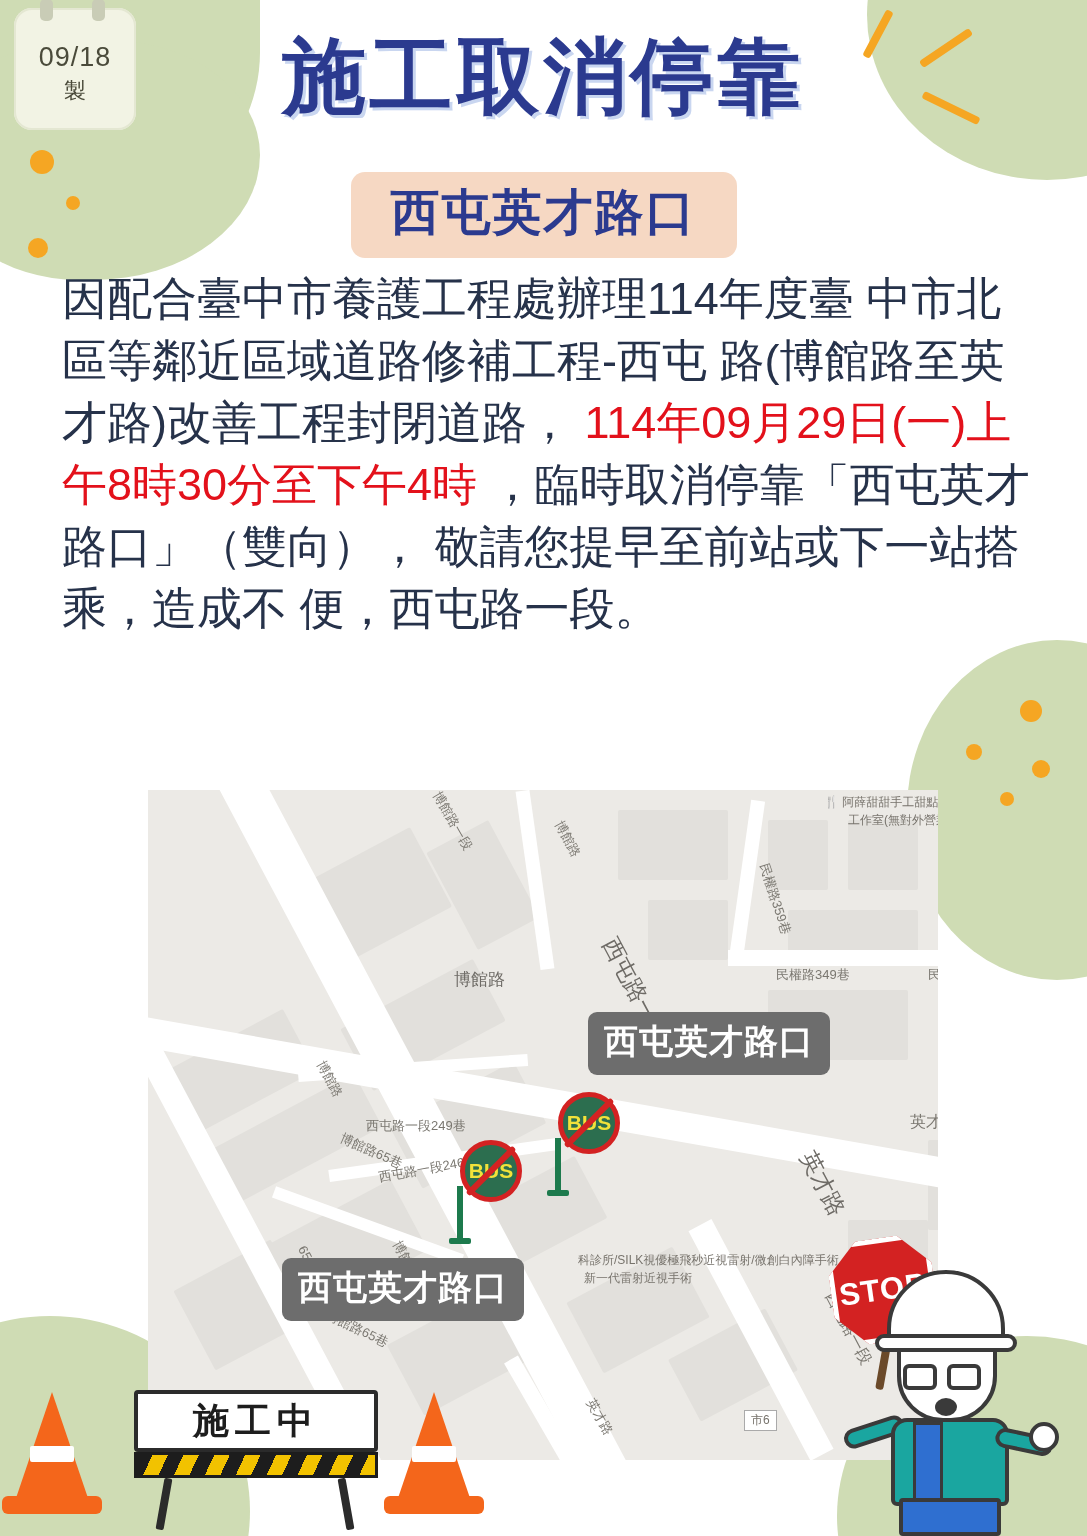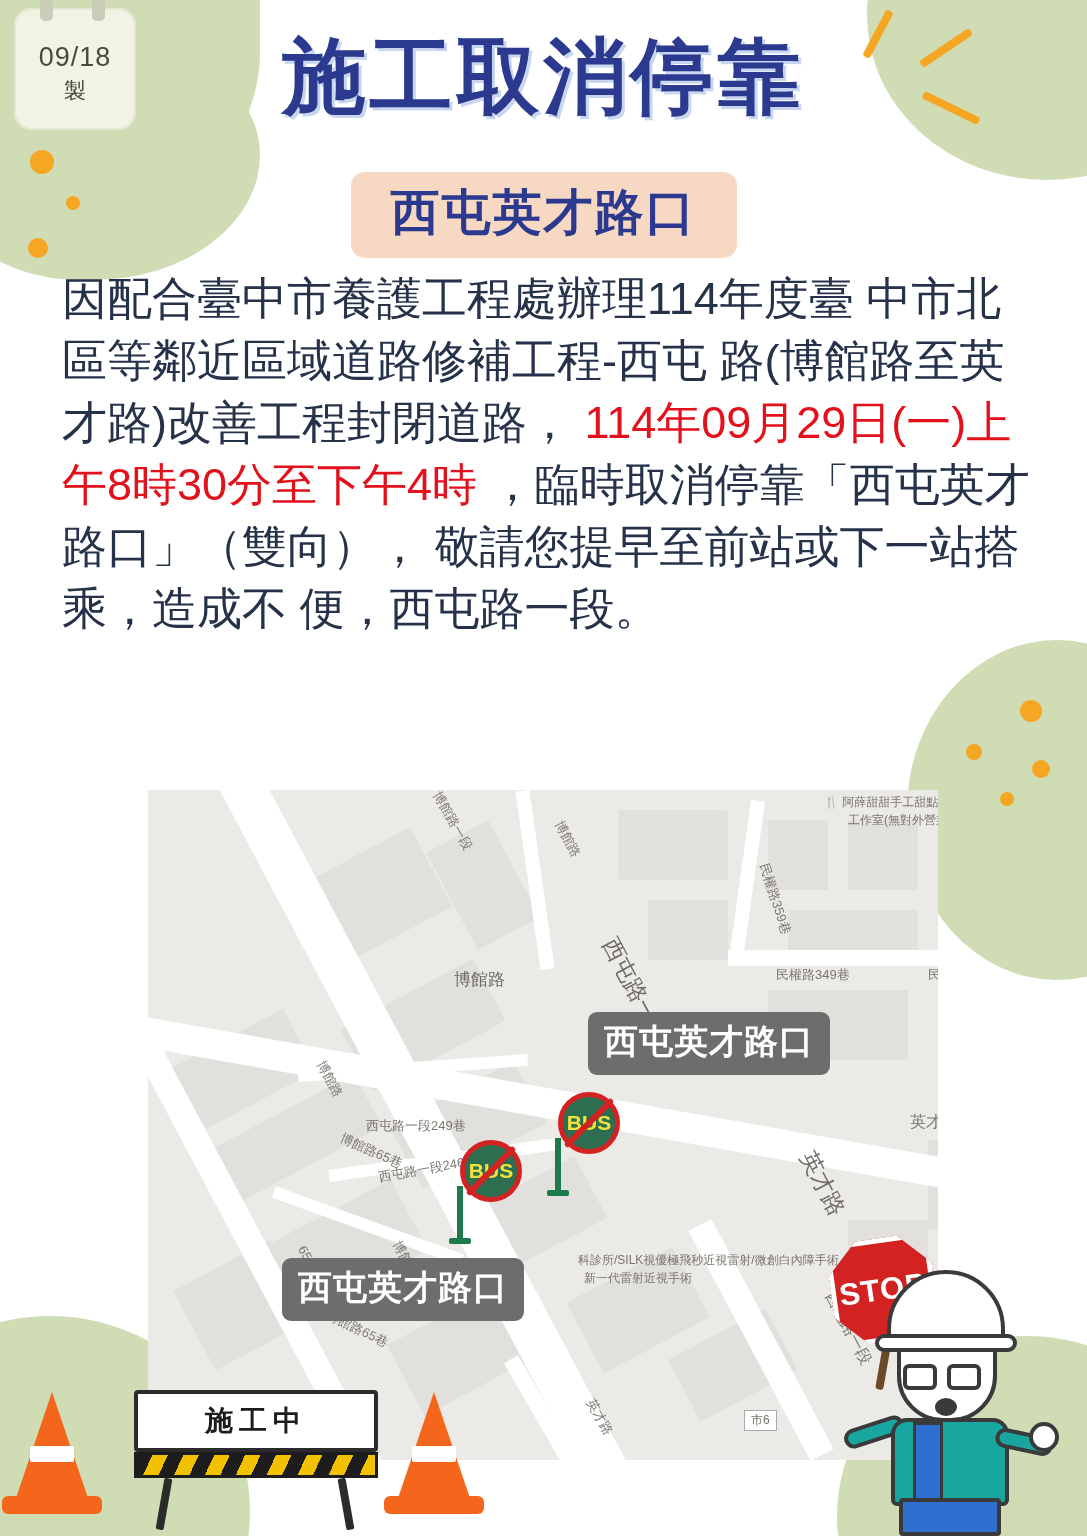--- a/index.html
+++ b/index.html
@@ -137,21 +137,21 @@
     background:#f4661b; border-radius:6px;
   }
 
   .barrier {
     position:absolute; left:134px; bottom:28px; width:244px; height:118px; z-index:8;
   }
   .barrier .board {
     position:absolute; left:0; top:0; width:244px; height:62px;
     background:#fff; border:4px solid #2b2b2b; border-radius:4px;
     display:flex; align-items:center; justify-content:center;
-    font-size:28px; font-weight:bold; letter-spacing:6px; color:#1d1d1d;
+    font-size:36px; font-weight:bold; letter-spacing:6px; color:#1d1d1d;
   }
   .barrier .hazard {
     position:absolute; left:0; top:62px; width:244px; height:26px;
     background:repeating-linear-gradient(115deg,#1d1d1d 0 14px,#f2c200 14px 28px);
     border:3px solid #1d1d1d;
   }
   .barrier .leg {
     position:absolute; top:88px; width:8px; height:52px; background:#2b2b2b; border-radius:2px;
   }
   .barrier .leg.l { left:26px; transform:rotate(10deg); }

